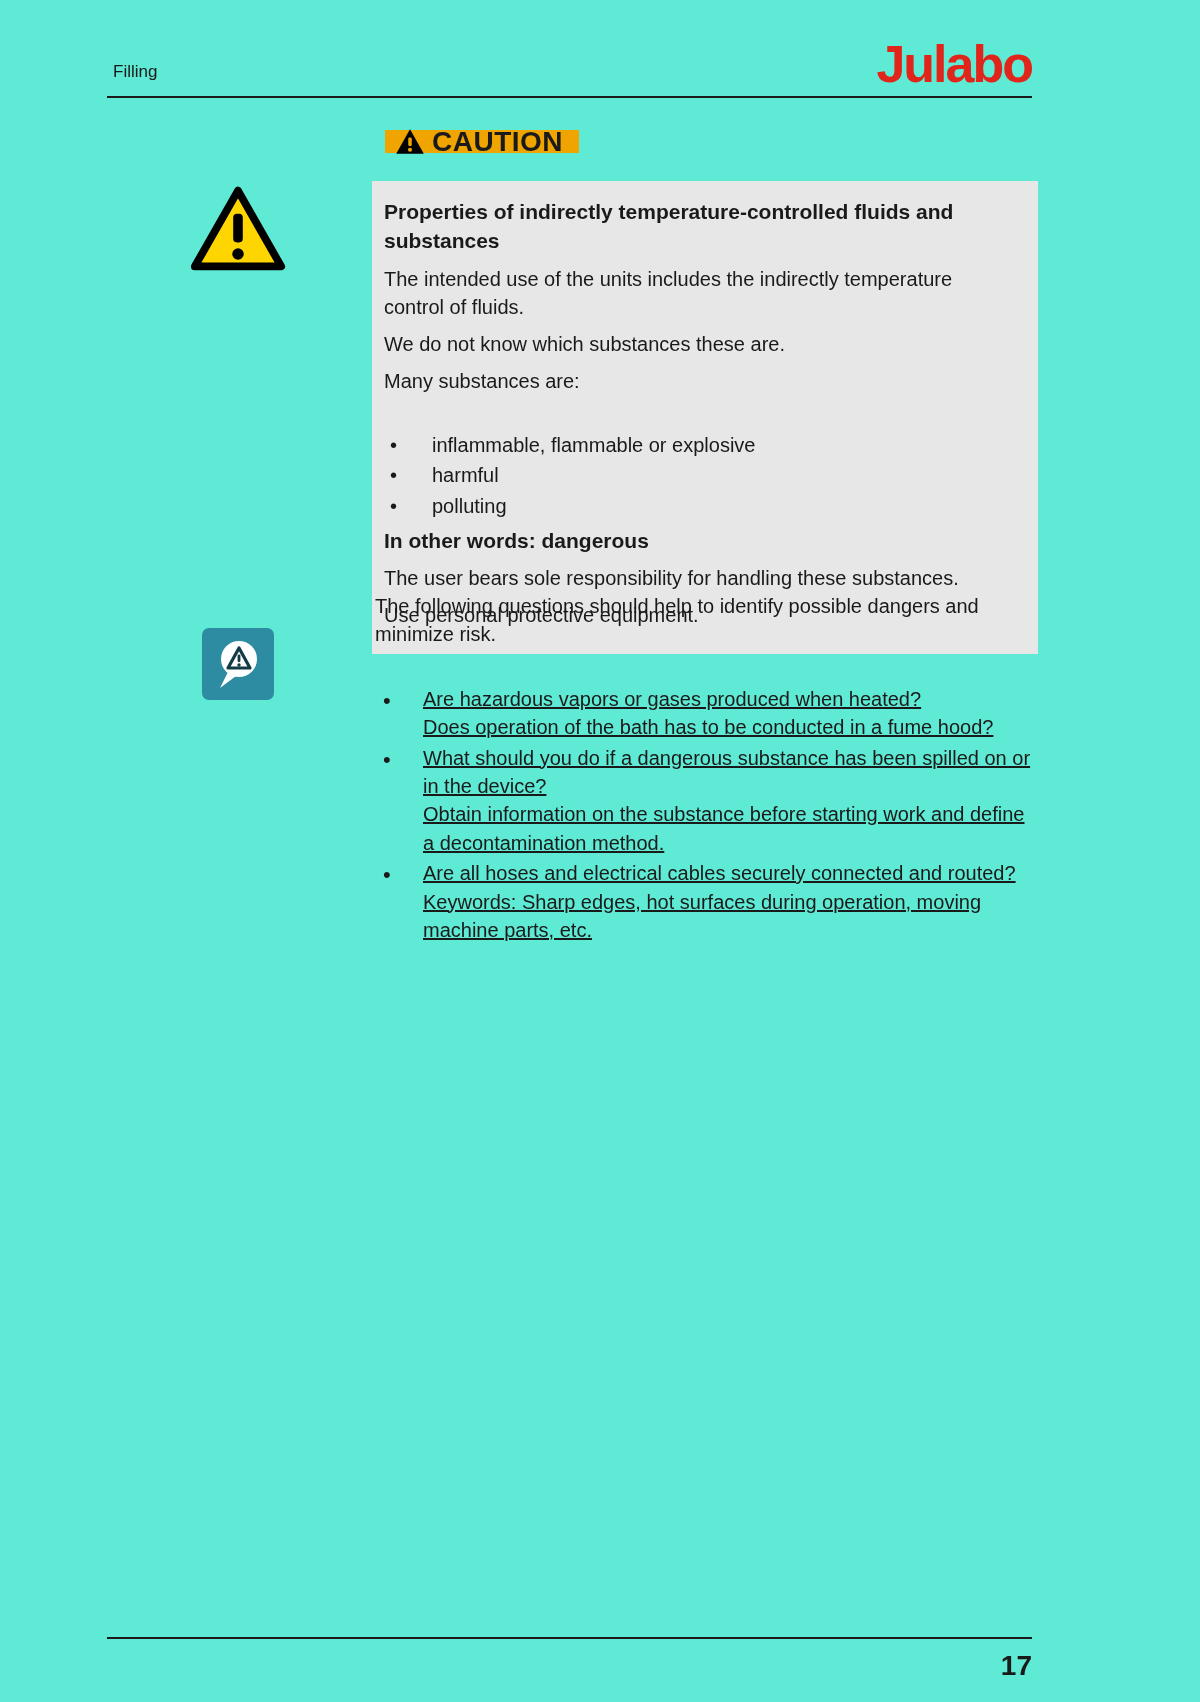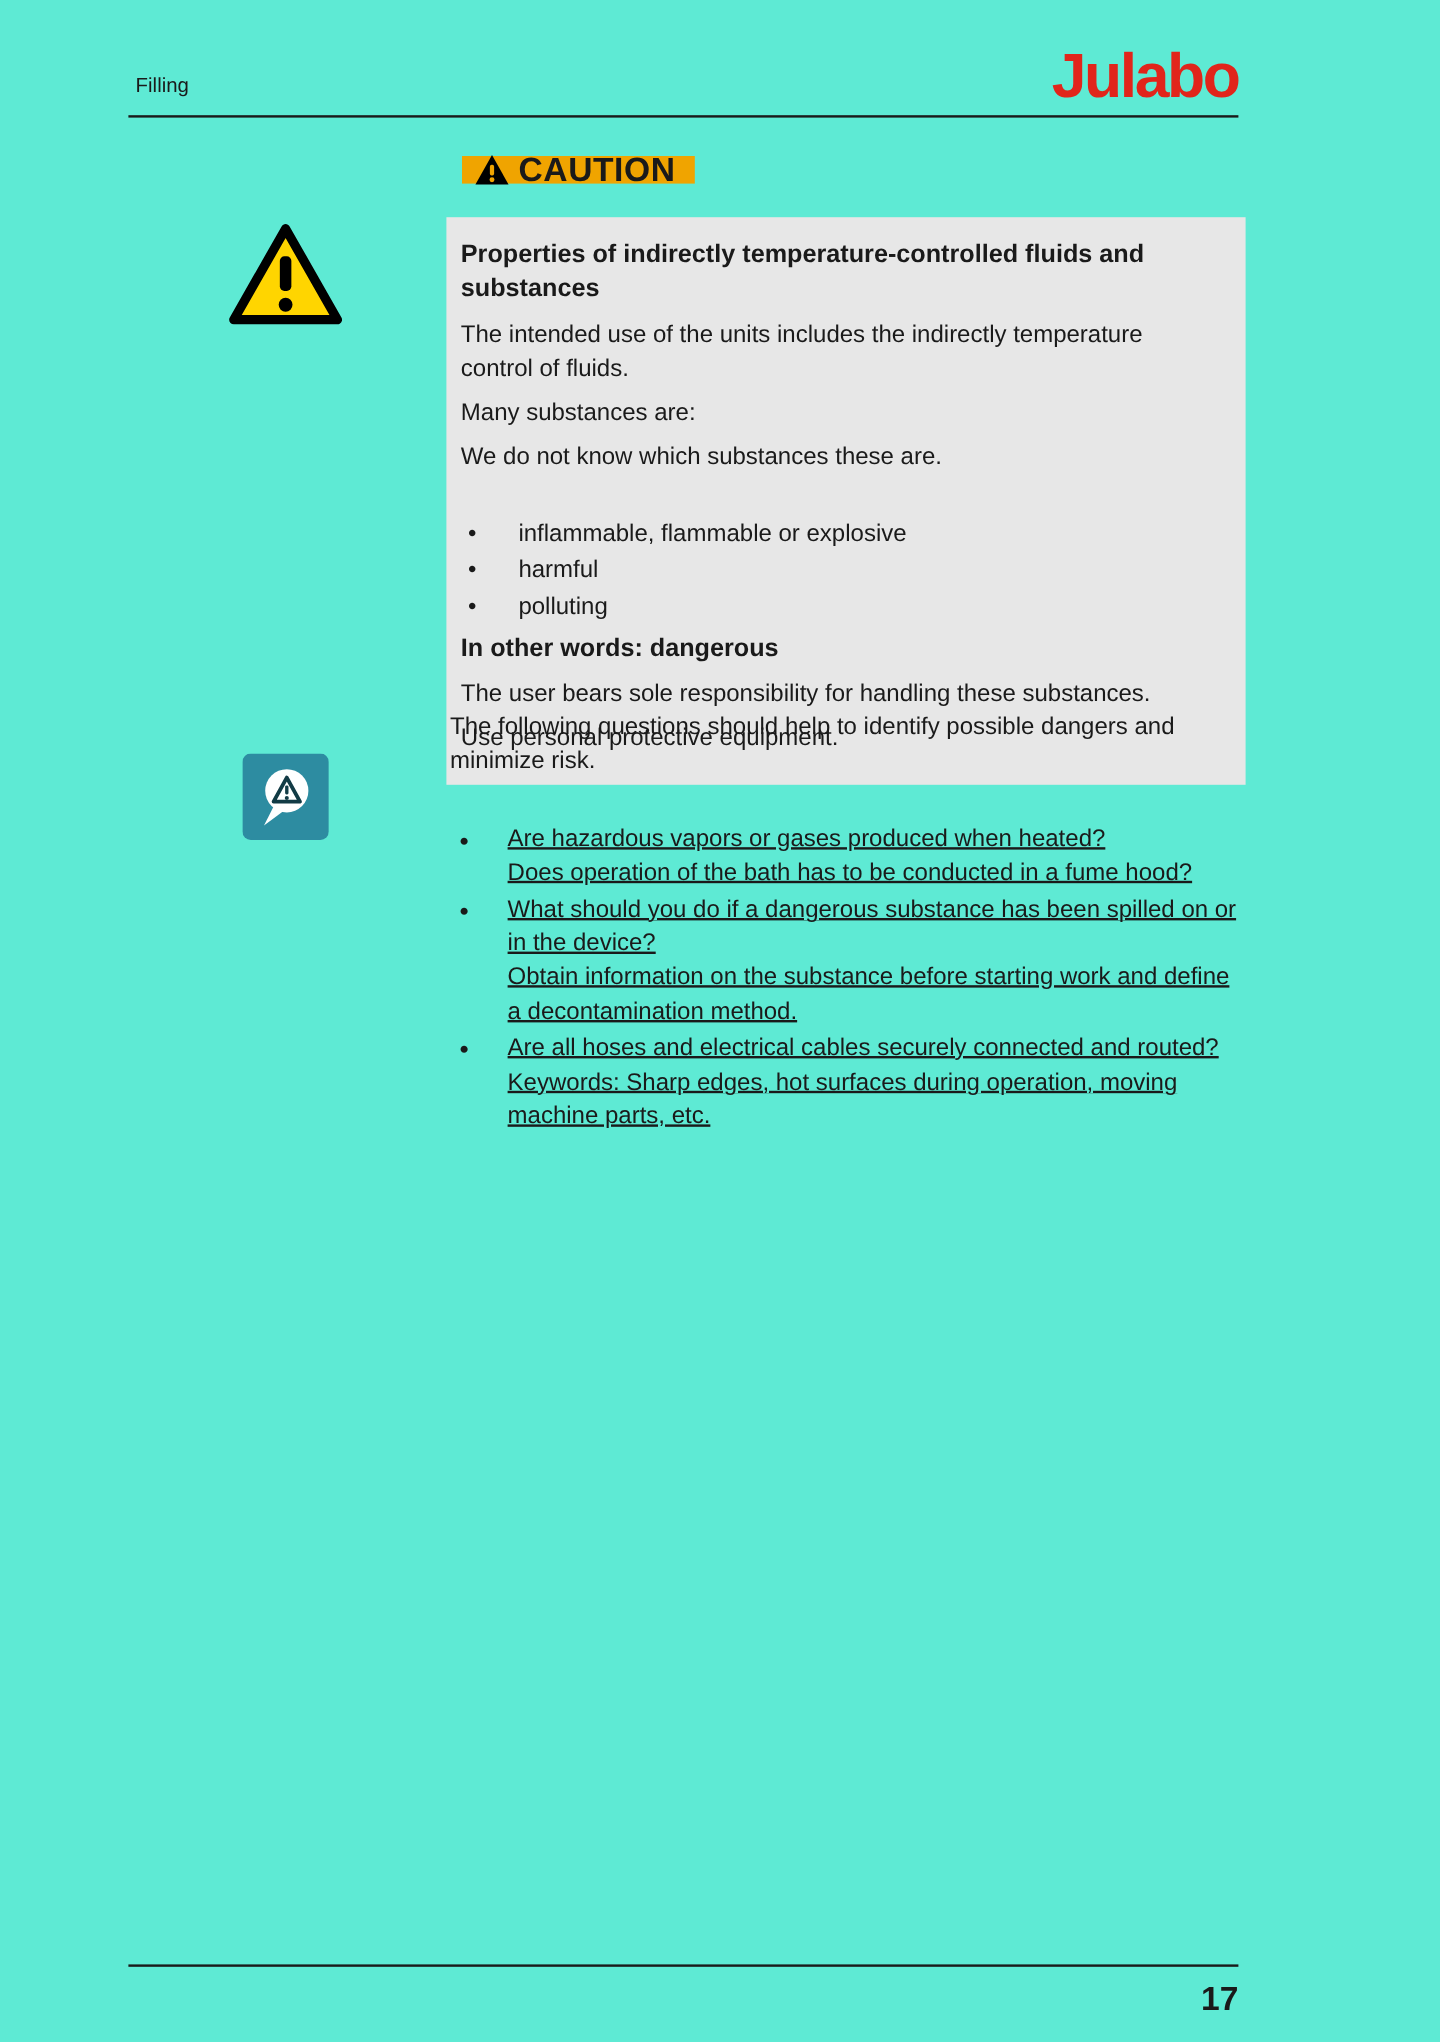--- a/index.html
+++ b/index.html
@@ -174,22 +174,22 @@
       <path d="M50 4 L97 88 L3 88 Z" fill="#000000"></path>
       <rect x="44" y="32" width="12" height="30" rx="5" fill="#f0a400"></rect>
       <circle cx="50" cy="74" r="7" fill="#f0a400"></circle>
     </svg>
     <span class="banner-text">CAUTION</span>
   </div>
 
   <div class="caution-box">
     <h3>Properties of indirectly temperature-controlled fluids and substances</h3>
     <p>The intended use of the units includes the indirectly temperature control of fluids.</p>
+    <p>We do not know which substances these are.</p>
     <p>Many substances are:</p>
-    <p>We do not know which substances these are.</p>
     <ul>
       <li>inflammable, flammable or explosive</li>
       <li>harmful</li>
       <li>polluting</li>
     </ul>
     <h3>In other words: dangerous</h3>
     <p>The user bears sole responsibility for handling these substances.</p>
     <p>Use personal protective equipment.</p>
   </div>
 

